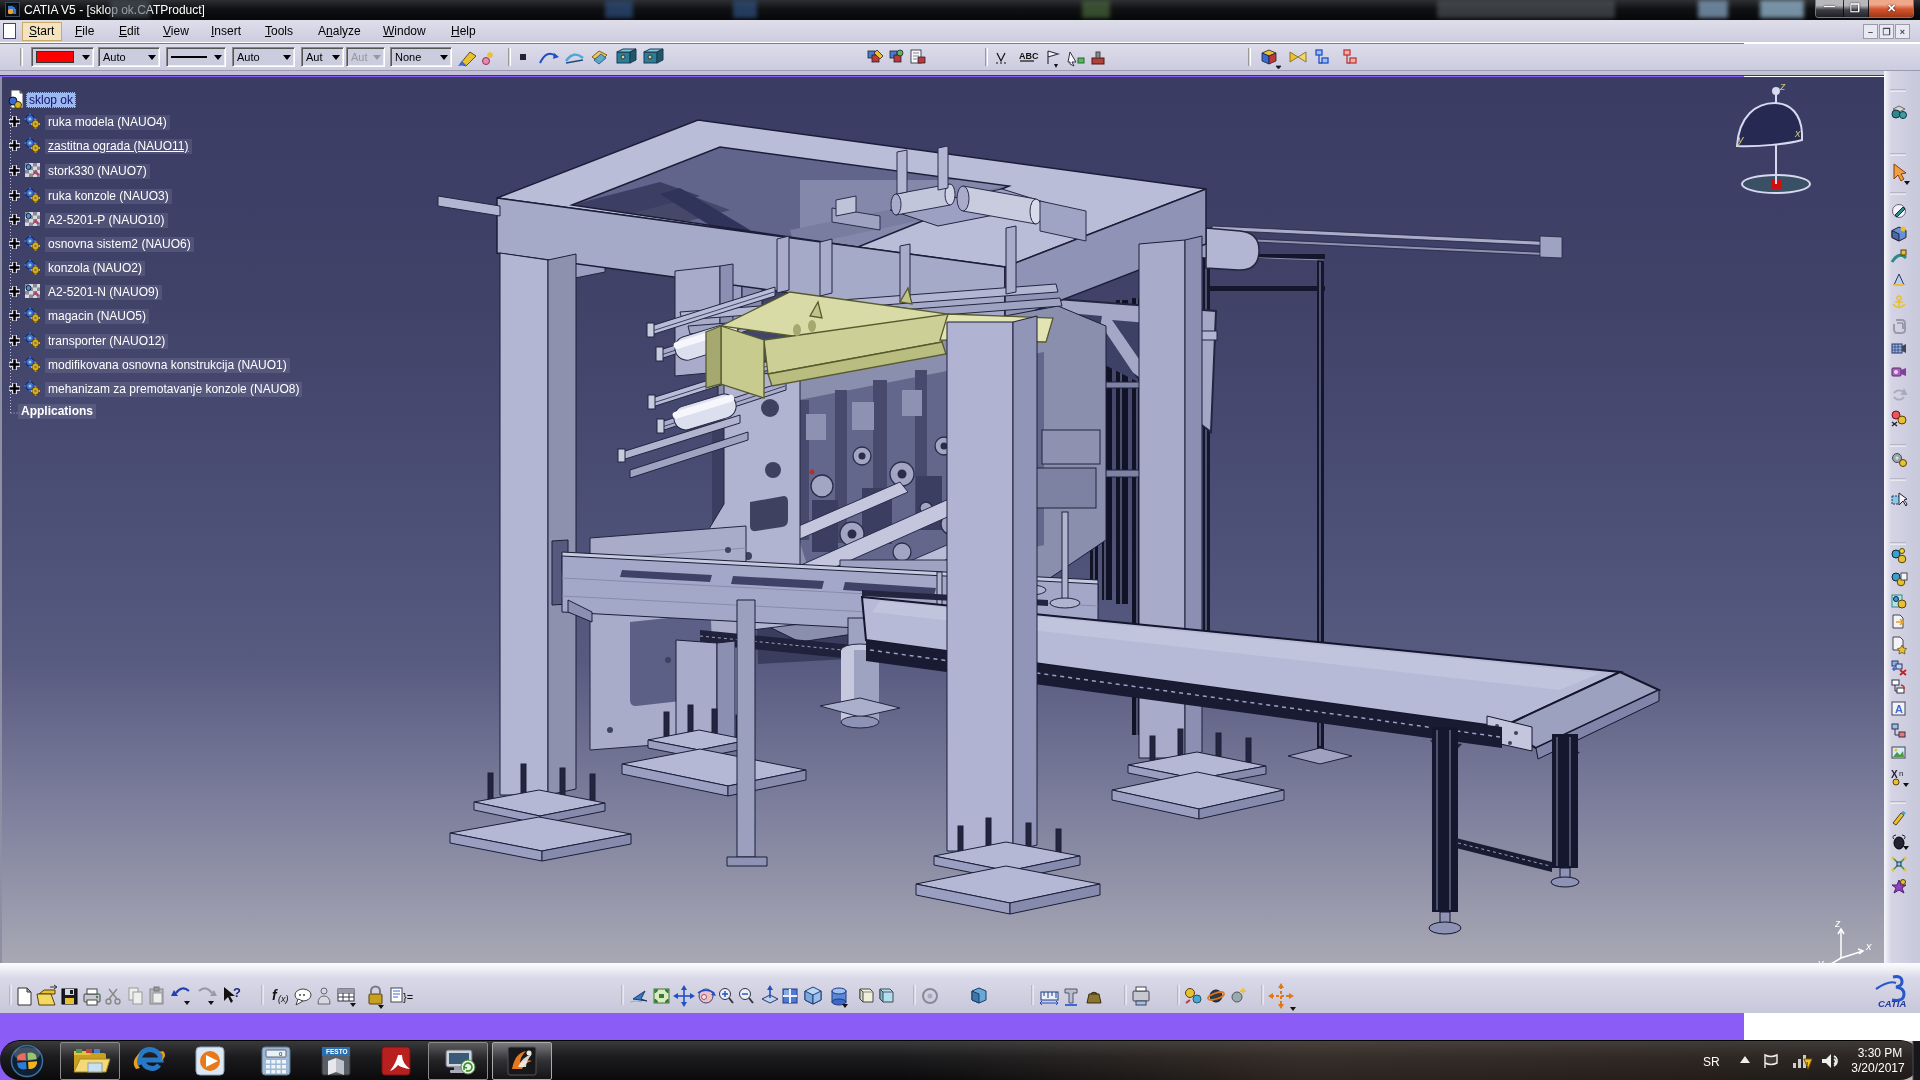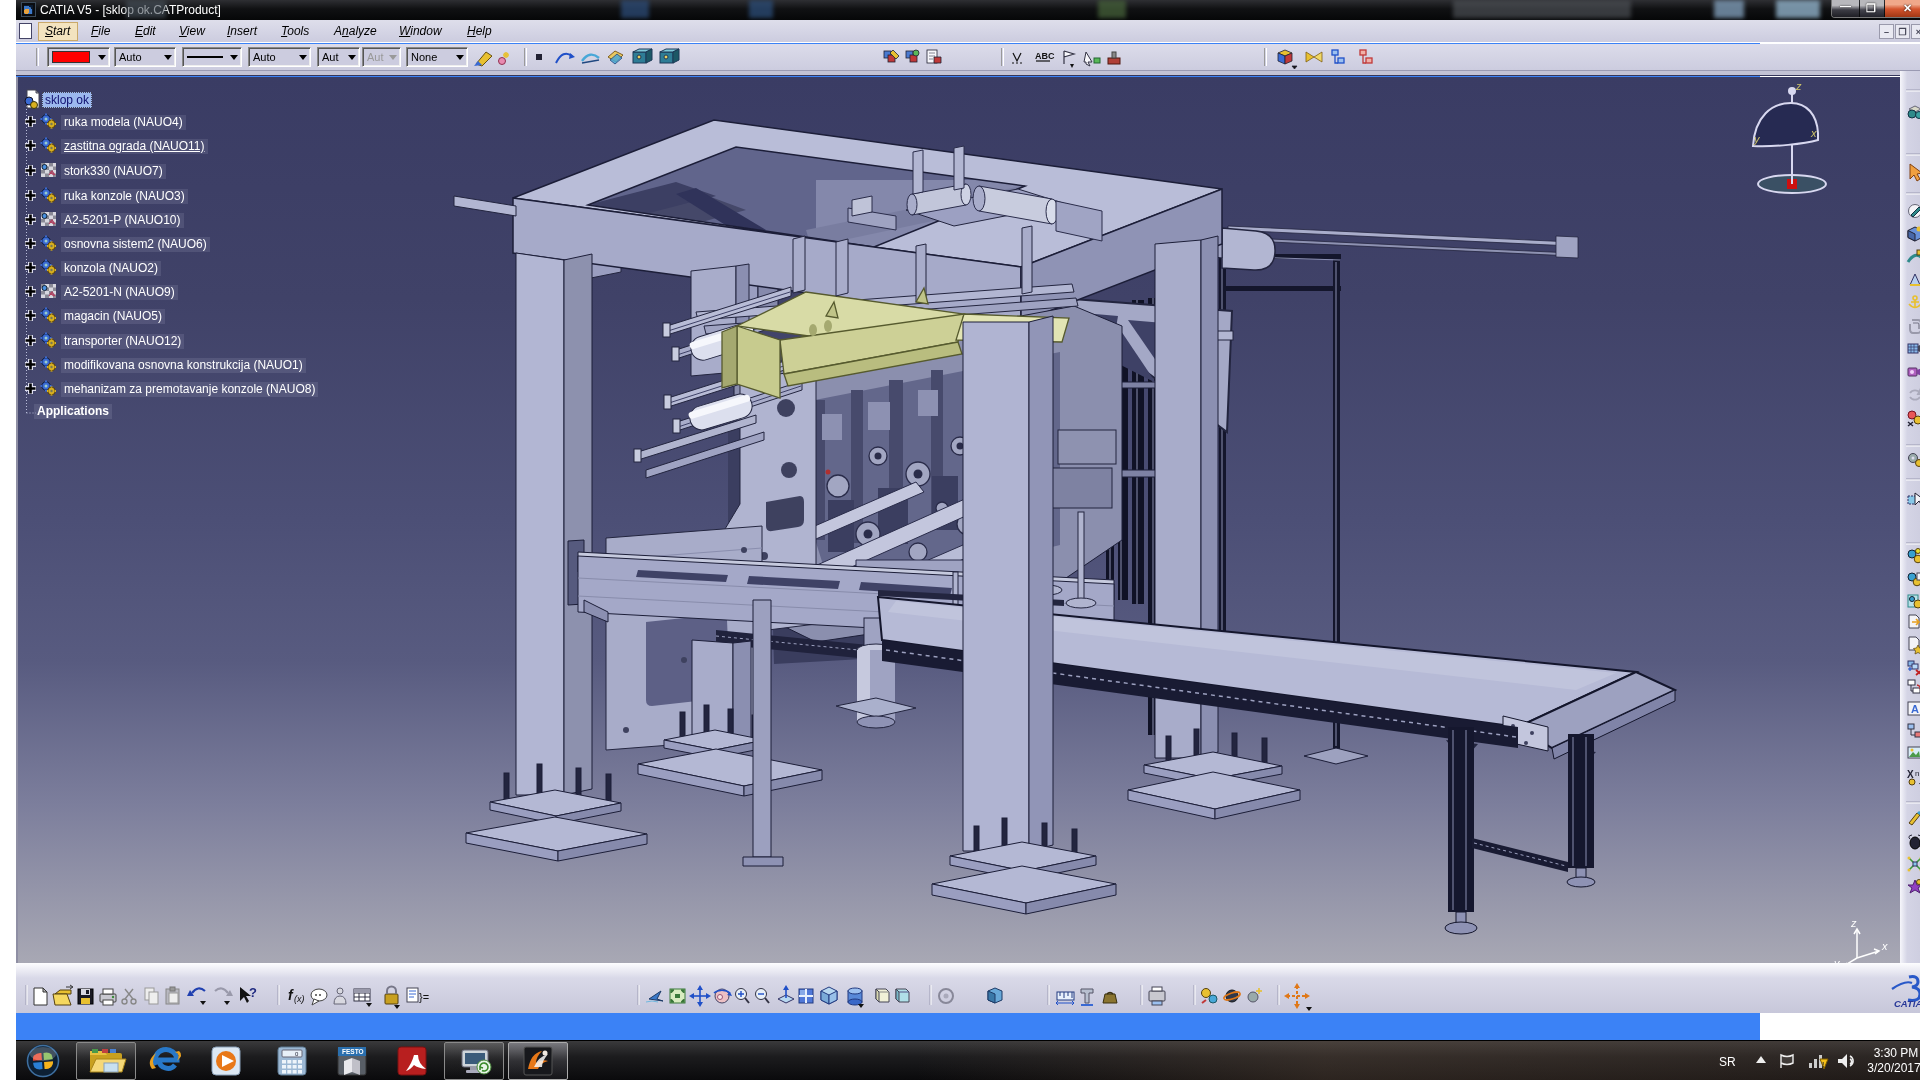--- a/index.html
+++ b/index.html
@@ -1,36 +1,36 @@
 <!DOCTYPE html>
 <html><head>
 <meta charset="utf-8">
 <style>
   * { margin:0; padding:0; box-sizing:border-box; }
   html,body { width:1920px; height:1080px; overflow:hidden; font-family:"Liberation Sans",sans-serif; }
-  #root { position:absolute; left:16px; top:0; width:1744px; height:1080px; background:#3b82f6; }
+  #root { position:absolute; left:0; top:0; width:1744px; height:1080px; background:#8b5cf6; }
   .abs { position:absolute; }
 
   
   #title { left:0; top:0; width:1920px; height:20px; background:linear-gradient(#2e2f33,#101113 45%,#060708); }
   #title .txt { position:absolute; left:24px; top:3px; color:#fff; font-size:12px; }
   #appicon { left:5px; top:2px; width:15px; height:15px; background:#0a0c10; border:1px solid #3a4a5a; }
   #appicon i { position:absolute; left:2px; top:2px; width:9px; height:9px; background:radial-gradient(circle at 30% 70%, #e8a13c 0 30%, #3c78c8 31% 60%, #0a1a30 61%); }
   .blob { top:0; height:18px; opacity:.85; filter:blur(2px); }
   
   #wbtns { left:1815px; top:0px; width:99px; height:18px; border:1px solid #777; border-top:none; border-radius:0 0 4px 4px; overflow:hidden; }
   #wbtns .b { position:absolute; top:0; height:18px; }
   #bmin { left:0; width:27px; background:linear-gradient(#b8b8bc 0 30%,#3c3c44 55%,#1a1a20); }
   #bmax { left:28px; width:24px; background:linear-gradient(#b8b8bc 0 30%,#44444e 55%,#1e1e26); }
   #bclose { left:53px; width:46px; background:linear-gradient(#f0a88a 0 25%,#d4552e 50%,#9a3412); }
   #wbtns .g { position:absolute; color:#fff; font-size:11px; font-weight:bold; top:2px; text-shadow:0 0 2px #000; }
 
   
   #menubar { left:0; top:20px; width:1920px; height:23px; background:linear-gradient(#dedeeb,#ccccdf); border-bottom:1px solid #fff; }
-  #menubar .mi { position:absolute; top:4px; font-size:12px; color:#000;font-style:italic; }
+  #menubar .mi { position:absolute; top:4px; font-size:12px; color:#000; }
   #menubar .mi u { text-decoration:underline; }
   #mstart { left:22px; top:2px; width:40px; height:19px; background:#f3e3bf; border:1px solid #caa96a; }
   #mdoc { left:3px; top:3px; width:13px; height:16px; background:#fff; border:1px solid #446; }
   
   .mdib { top:4px; width:15px; height:15px; background:#e9e9f2; border:1px solid #9a9aac; color:#445; font-size:9px; font-weight:bold; text-align:center; line-height:14px; }
 
   
   #tbar { left:0; top:44px; width:1920px; height:27px; background:linear-gradient(#dcdcea,#ccccdf); border-bottom:1px solid #9a9ab2; }
   .combo { position:absolute; top:3px; height:20px; background:#ccccdf; border:1px solid #fff; border-top-color:#888; border-left-color:#888; box-shadow:inset 1px 1px 0 #555, inset -1px -1px 0 #eee; font-size:11px; color:#000; }
   .combo .cv { position:absolute; left:4px; top:3px; }
@@ -53,21 +53,21 @@
 
   
   #btb { left:0; top:963px; width:1920px; height:50px; background:linear-gradient(#fdfdff,#d9d9e8 30%,#c7c7da); }
   
   #sbar { left:0; top:1013px; width:1920px; height:27px; background:linear-gradient(#ccccdf,#c2c2d6); border-top:1px solid #9a9ab2; }
   #sbar .msg { position:absolute; left:5px; top:6px; font-size:12px; color:#111; }
   #sfield { left:1552px; top:3px; width:332px; height:20px; background:#fff; border:1px solid #888; box-shadow:inset 1px 1px 0 #666; }
   .sbtn { top:3px; width:15px; height:19px; background:#ccccdf; border:1px solid #fff; border-top-color:#777; border-left-color:#777; }
 
   
-  #task { left:0; top:1040px; width:1920px; height:40px; background:linear-gradient(#3a3a3c,#1c1c1e 40%,#0a0a0c); border-top:1px solid #000; }
+  #task { left:0; top:1040px; width:1920px; height:40px; background:linear-gradient(#3a3a3c,#1c1c1e 40%,#0a0a0c); border-top:1px solid #000;border-radius:20px; }
   #task .glow { position:absolute; left:900px; top:0; width:1020px; height:40px; background:linear-gradient(90deg,rgba(90,70,55,0) 0%,rgba(95,75,60,.4) 40%,rgba(70,55,45,.35) 100%); }
   .tkbox { position:absolute; top:1px; width:60px; height:38px; border:1px solid #8a8a8a; background:linear-gradient(rgba(200,200,200,.25),rgba(90,90,90,.15) 50%,rgba(40,40,40,.1)); border-radius:2px; }
   .clock { position:absolute; color:#fff; font-size:12px; text-align:center; }
 </style>
 </head>
 <body>
 <div id="root">
 
   <div id="title" class="abs">
     <div id="appicon" class="abs">

